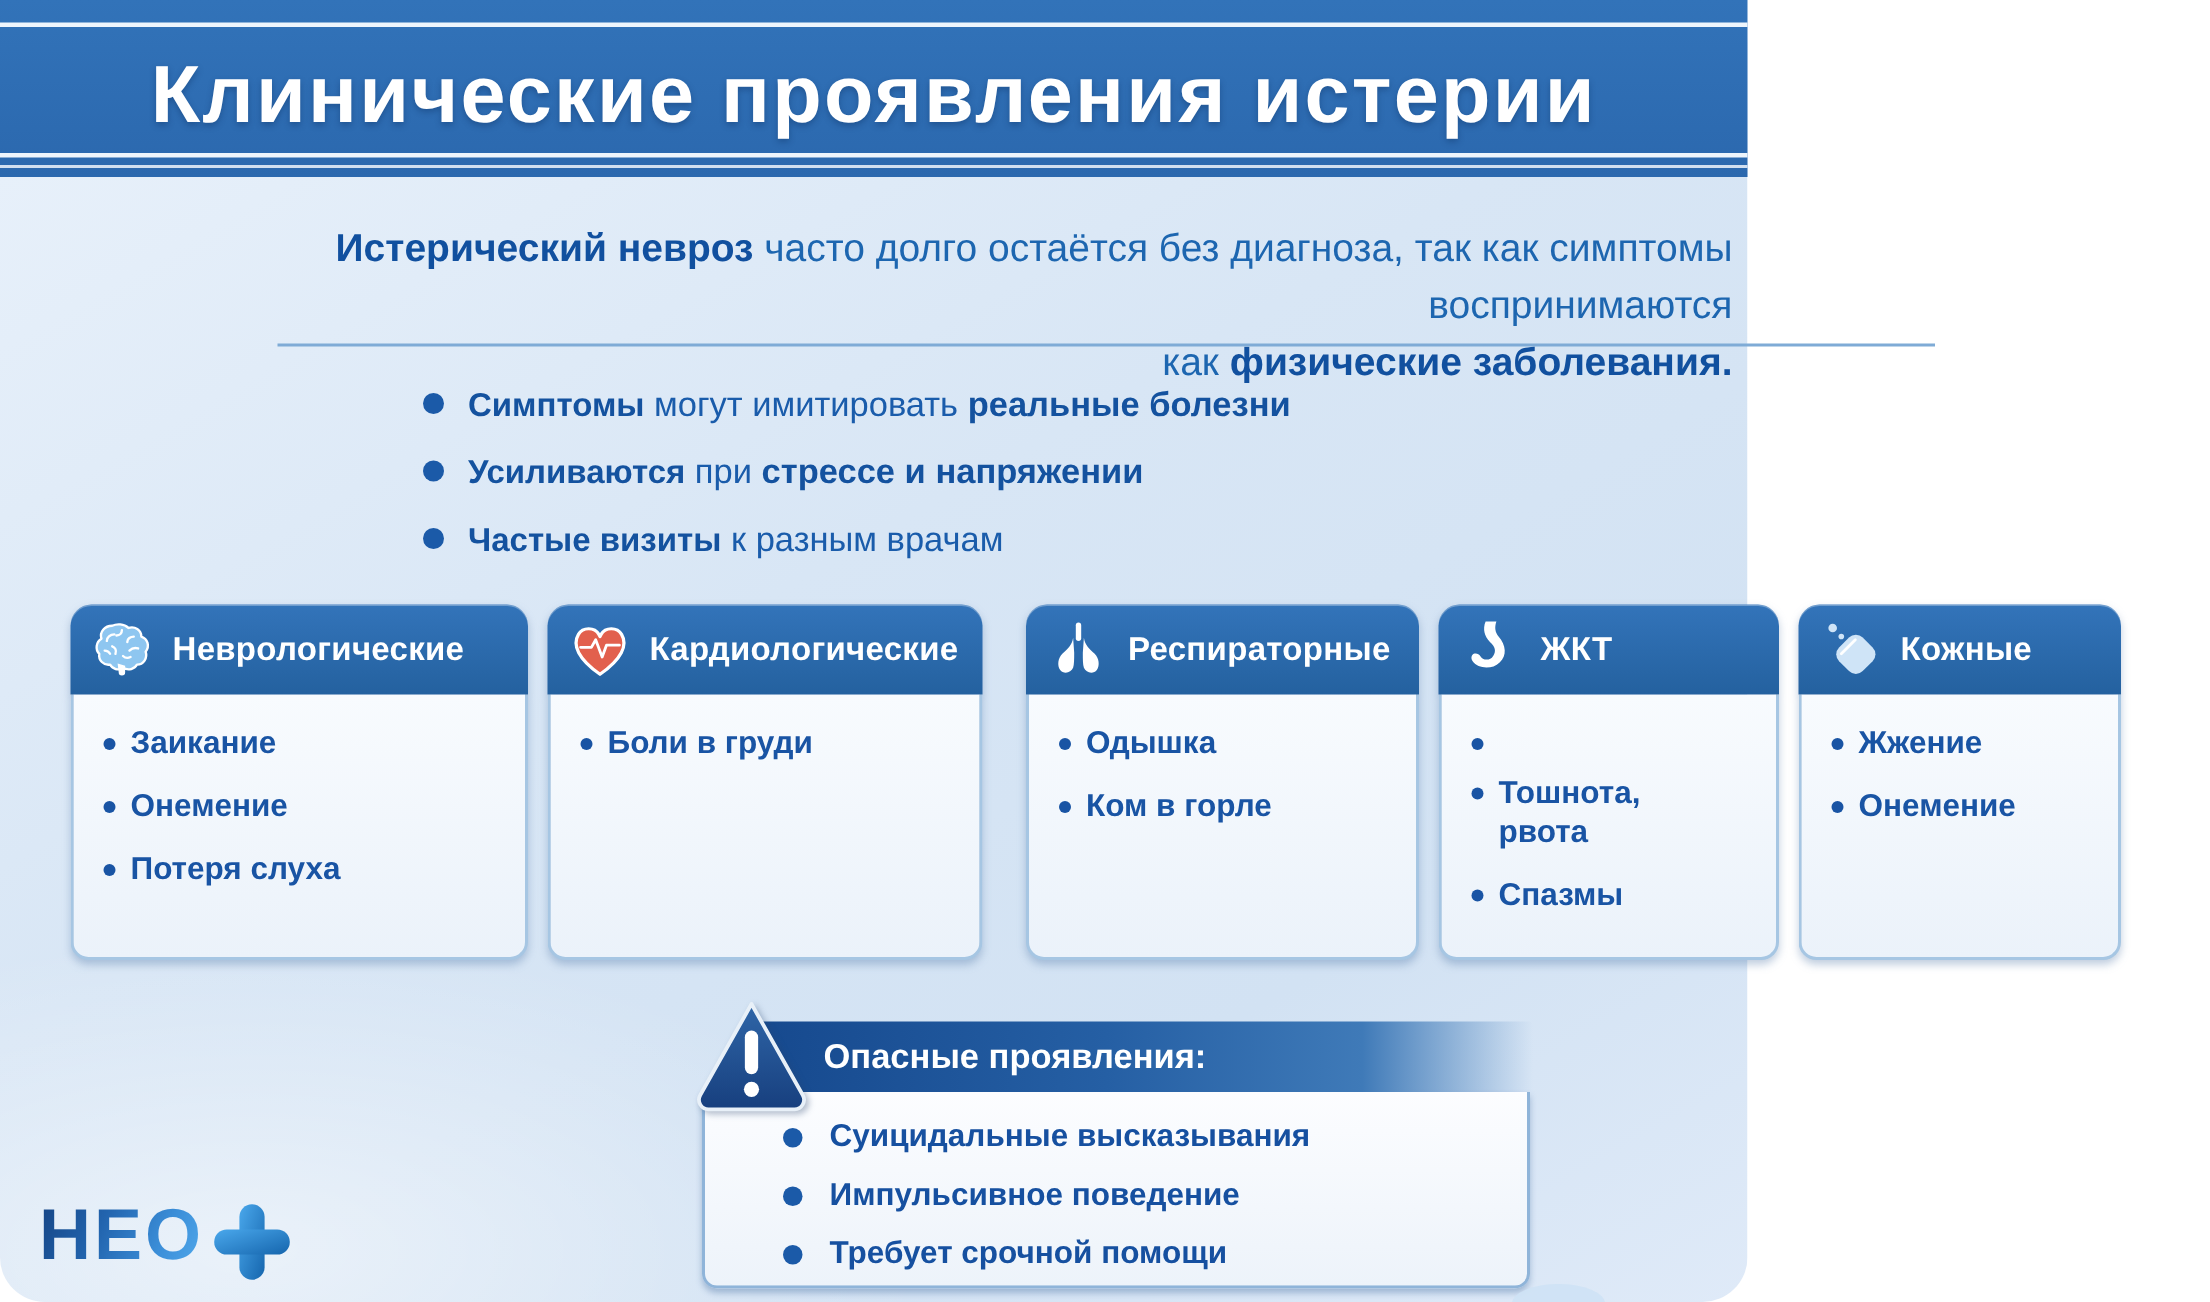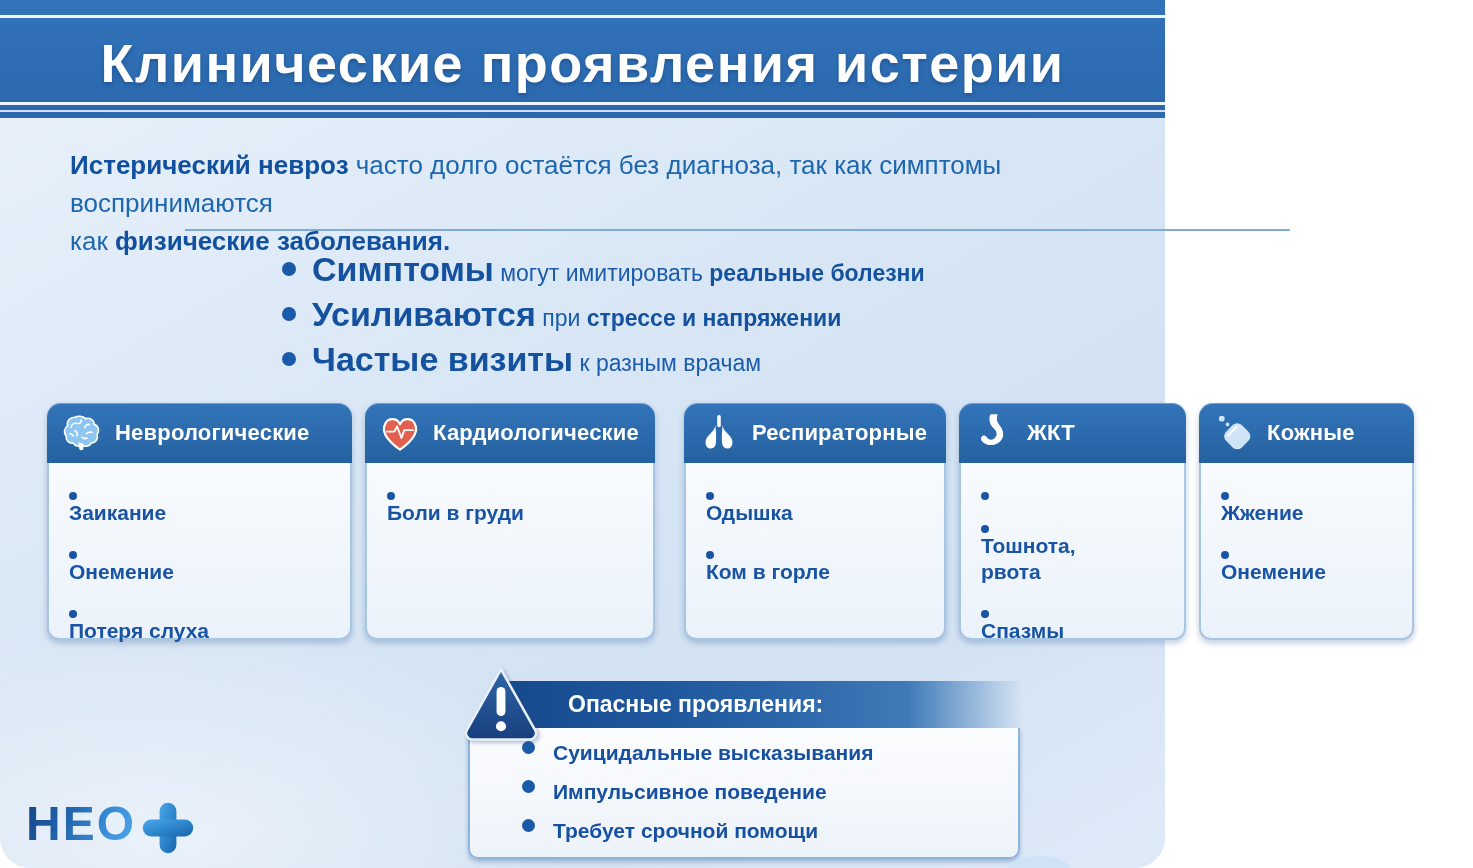--- a/index.html
+++ b/index.html
@@ -19,69 +19,69 @@
     background:linear-gradient(180deg,#3273b9 0%, #2b68ae 100%); }
   .hline { position:absolute; left:0; right:0; background:#eef5fc; }
   .hline.t  { top:15px; height:3px; }
   .hline.b1 { bottom:13px; height:3px; }
   .hline.b2 { bottom:6px;  height:2px; opacity:.85; }
   .page-title { position:absolute; top:32px; width:100%; text-align:center;
     font-size:54px; font-weight:bold; color:#ffffff; letter-spacing:1.5px;
     text-shadow:0 2px 4px rgba(8,40,86,.35); }
 
   
-  .intro { position:absolute; top:146px; left:70px; right:10px; text-align:left;
+  .intro { position:absolute; top:146px; left:55px; right:10px; text-align:right;
     font-size:26px; color:#1d66b0; line-height:38px; }
   .intro b { color:#11509f; }
   .divider { position:absolute; top:229px; left:185px; width:1105px; height:2px;
     background:#7fabd6; }
 
   
   .key-points { position:absolute; top:252px; left:282px; }
   .kp-row { display:flex; align-items:center; margin-bottom:11px; height:34px;
     font-size:23px; color:#1a5cab; white-space:pre-wrap; }
   .kp-dot { flex:none; width:14px; height:14px; border-radius:50%; background:#1b5aa8;
     margin-right:16px; }
-  .kp-lead { font-size:34px; font-weight:bold; color:#14529f; }
+  .kp-lead { font-size:22px; font-weight:bold; color:#14529f; }
   .kp-strong { font-weight:bold; color:#14529f; }
 
   
   .cards { position:absolute; top:403px; left:47px; display:flex; gap:13px; }
   .card { display:flex; flex-direction:column; filter:drop-shadow(0 3px 3px rgba(70,110,160,.35)); }
   .card:nth-child(1){ width:305px; } .card:nth-child(2){ width:290px;justify-content:flex-end; }
   .card:nth-child(3){ width:278px;padding-left:16px; } .card:nth-child(4){ width:227px; }
   .card:nth-child(5){ width:215px; }
   .card-header { height:60px; flex:none; display:flex; align-items:center;
     padding:0 8px 0 12px; border-radius:14px 14px 0 0;
     background:linear-gradient(180deg,#3374ba 0%, #24619f 100%);
     box-shadow:inset 0 1px 0 rgba(255,255,255,.3); }
   .card-icon { width:46px; height:46px; flex:none; margin-right:10px; }
   .card-title { color:#fff; font-weight:bold; font-size:22px; letter-spacing:.2px; }
   .card-body { height:177px; border:2px solid #a6c6e3; border-top:none;
     border-radius:0 0 12px 12px; padding:20px 8px 0 20px;
     background:linear-gradient(180deg,#f8fbfe 0%, #ebf2fa 100%); }
   .card-item { display:flex; margin-bottom:16px; font-size:21px; font-weight:bold;
-    color:#1954a4; line-height:26px;flex-direction:column; }
+    color:#1954a4; line-height:26px; }
   .ci-dot { flex:none; width:8px; height:8px; border-radius:50%; background:#1954a4;
     margin:9px 10px 0 0; }
   .cards .card:nth-child(4) .ci-text { max-width:118px; }
 
   
   .warning-body { position:absolute; left:468px; top:728px; width:552px; height:131px;
     background:linear-gradient(180deg,#fcfdff 0%, #edf3fa 100%);
     border:2px solid #8fb4d9; border-top:none; border-radius:0 0 10px 10px;
     box-shadow:0 3px 4px rgba(70,110,160,.4); padding:13px 10px 0 52px; }
-  .w-row { display:flex; height:34px; margin-bottom:5px;
+  .w-row { display:flex; align-items:center; height:34px; margin-bottom:5px;
     font-size:21px; font-weight:bold; color:#1650a0; }
   .w-dot { flex:none; width:13px; height:13px; border-radius:50%; background:#1b5aa8;
     margin-right:18px; }
   .warning-bar { position:absolute; left:505px; top:681px; width:517px; height:47px;
     border-radius:3px;
     background:linear-gradient(90deg,#16498e 0%, #255fa4 45%, #3f7ab8 78%, rgba(120,163,208,0) 100%); }
-  .warning-title { margin-left:63px; line-height:47px; color:#ffffff; font-weight:bold;
+  .warning-title { margin-left:44px; line-height:47px; color:#ffffff; font-weight:bold;
     font-size:23px; }
   .warning-triangle { position:absolute; left:459px; top:663px; width:84px; height:86px;
     filter:drop-shadow(2px 2px 2px rgba(40,70,110,.35)); }
 
   
   .logo { position:absolute; left:26px; top:788px; display:flex; align-items:center; }
   .logo-text { font-size:48px; font-weight:bold; letter-spacing:2px; line-height:72px;
     background:linear-gradient(115deg,#14407f 0%, #2264ae 38%, #3b8ed8 70%, #56aff0 100%);
     -webkit-background-clip:text; background-clip:text; color:transparent; }
   .logo-plus { width:56px; height:56px; margin-left:4px; margin-top:8px; }

